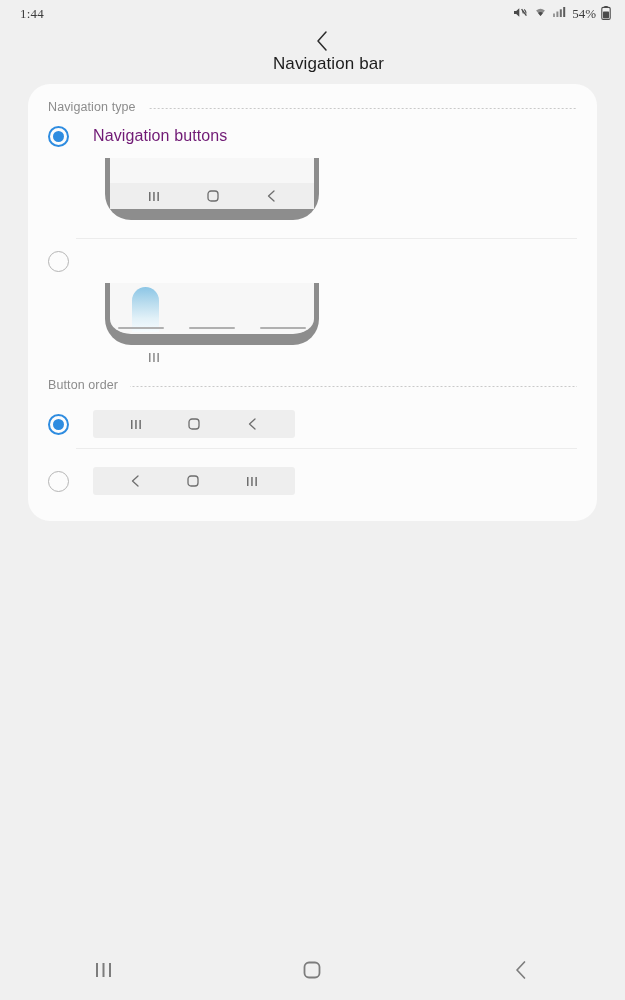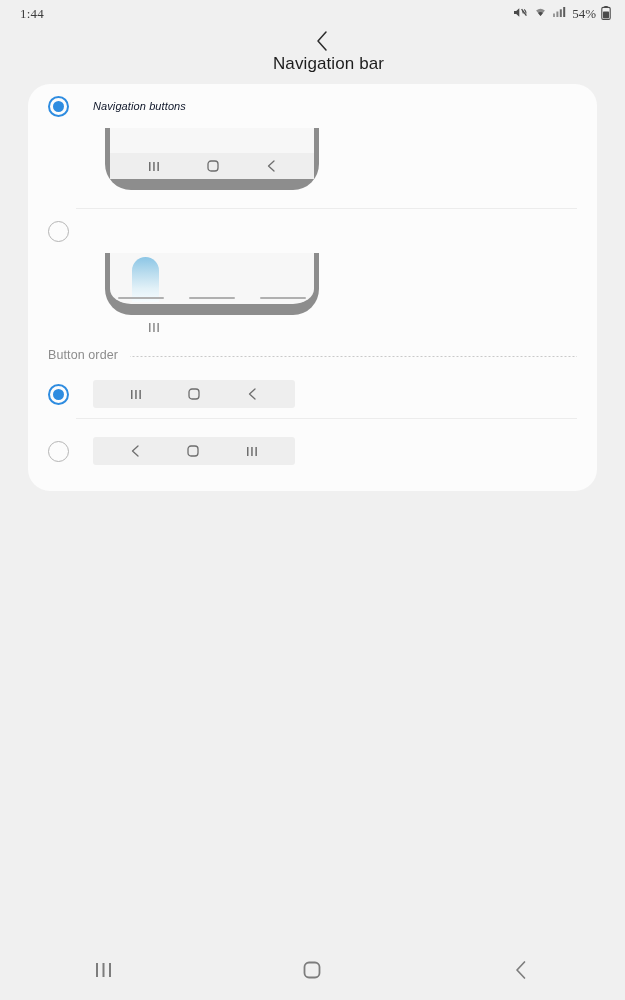--- a/index.html
+++ b/index.html
@@ -102,25 +102,24 @@
   .option {
     padding: 0 20px;
   }
   .option-head {
     display: flex;
     align-items: center;
     height: 44px;
     cursor: pointer;
   }
   .option-label {
-    font-size: 11px;
-    color: #0f172a;
+    font-size: 16px;
+    color: #701a75;
     margin-left: 24px;
     letter-spacing: 0.1px;
-    font-style: italic;
   }
 
   
   .radio {
     width: 21px;
     height: 21px;
     border-radius: 50%;
     box-sizing: border-box;
     flex: none;
     position: relative;
@@ -318,20 +317,24 @@
       <svg class="icn" width="14" height="22" viewBox="0 0 14 22">
         <path d="M11 2 L3 11 L11 20" fill="none" stroke="#2b2b2b" stroke-width="1.5" stroke-linecap="round" stroke-linejoin="round"></path>
       </svg>
     </span>
   </div>
   <div class="page-title">Navigation bar</div>
 </div>
 
 <div class="card">
 
+  <div class="section-head">
+    <span class="label">Navigation type</span>
+    <span class="dots"></span>
+  </div>
 
   <div class="option">
     <div class="option-head">
       <span class="radio on"></span>
       <span class="option-label">Navigation buttons</span>
     </div>
     <div class="preview-wrap">
       <div class="phone">
         <div class="phone-body">
           <div class="navstrip">

